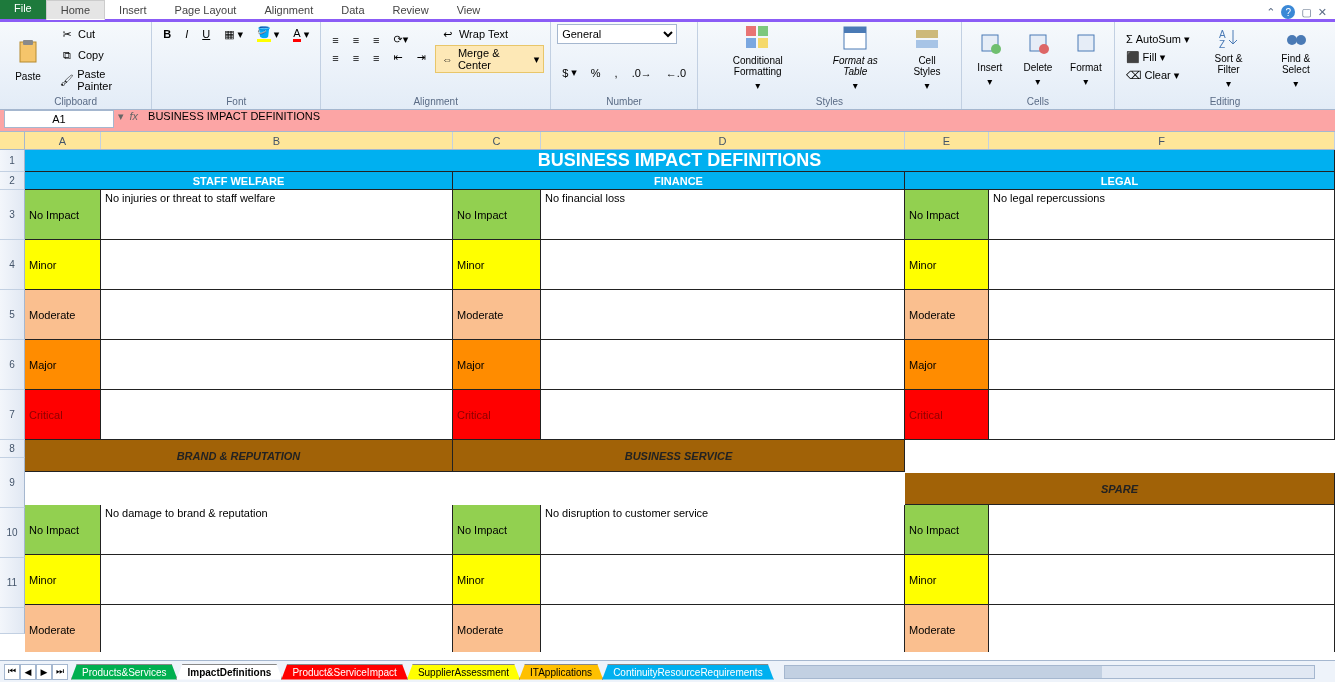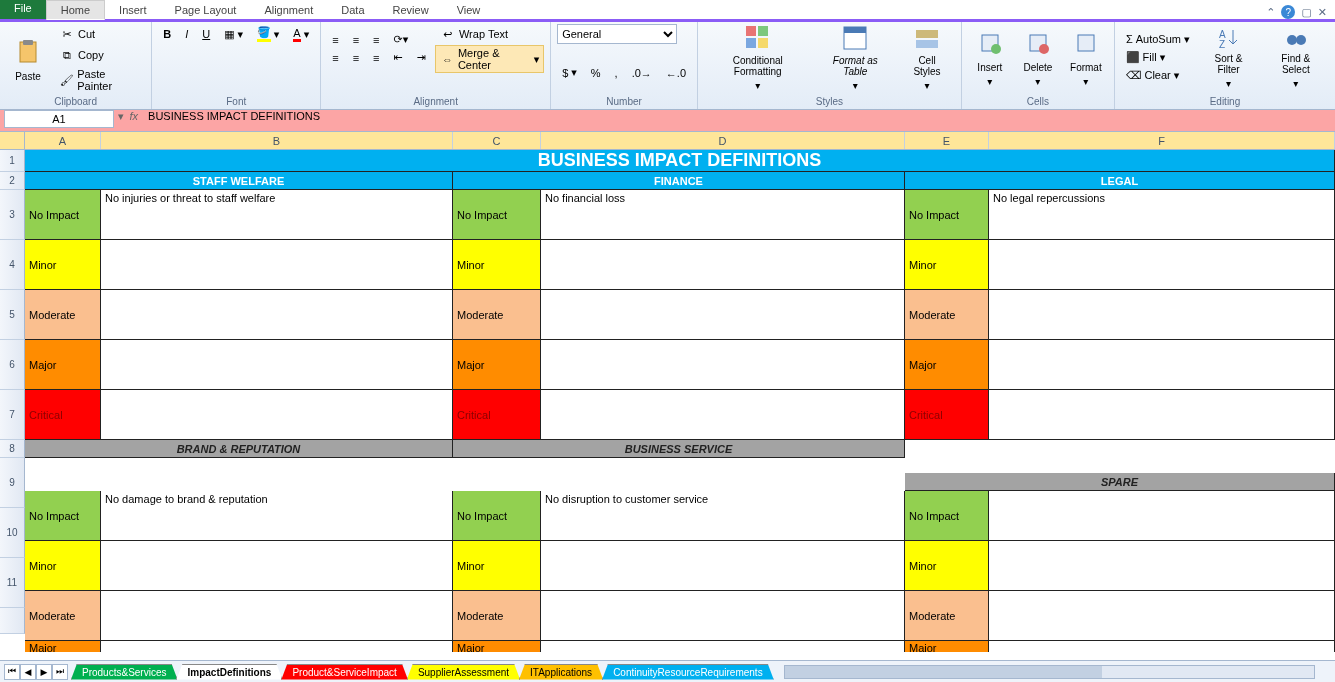--- a/index.html
+++ b/index.html
@@ -43,21 +43,21 @@
 
 .grid-wrap { height: 502px; overflow:hidden; position:relative;}
 .grid { display:flex; }
 .rowhdrs { display:flex; flex-direction:column;}
 .rowhdr-cell { width:25px; height:50px; border-right:1px solid #a5b7cf; border-bottom:1px solid #c2d0e2; background:linear-gradient(to right,#f3f6fb,#e1e8f3); font-size:10px; color:#43546a; display:flex; align-items:center; justify-content:center;}
 .sheet { flex:1; }
 .srow { display:flex; }
 .cell { border-right:1px solid #222; border-bottom:1px solid #222; padding:2px 4px; font-size:11px; height:50px; overflow:hidden;}
 .title-row .cell { background:#00b0f0; color:#fff; font-weight:bold; font-size:18px; text-align:center; display:flex; align-items:center; justify-content:center; height:22px; border-color:#222;}
 .cat-row .cell { background:#00b0f0; color:#fff; font-weight:bold; font-style:normal; text-align:center; display:flex; align-items:center; justify-content:center; height:18px;}
-.sub-row .cell { background:#a3a3a3; color:#222; font-weight:bold; font-style:italic; text-align:center; height:18px; display:flex; align-items:center; justify-content:center;}
+.sub-row .cell { background:#a16207; color:#222; font-weight:bold; font-style:italic; text-align:center; height:32px; display:flex; align-items:center; justify-content:center;}
 .impact-label { display:flex; align-items:center; padding-left:4px; font-size:11px;}
 .no-impact { background:#92d050;}
 .minor { background:#ffff00;}
 .moderate { background:#fabf8f;}
 .major { background:#ff8c00;}
 .critical { background:#ff0000; color:#8b0000;}
 
 
 .wA{width:76px;} .wB{width:352px;} .wC{width:88px;} .wD{width:364px;} .wE{width:84px;} .wF{width:346px;}
 

